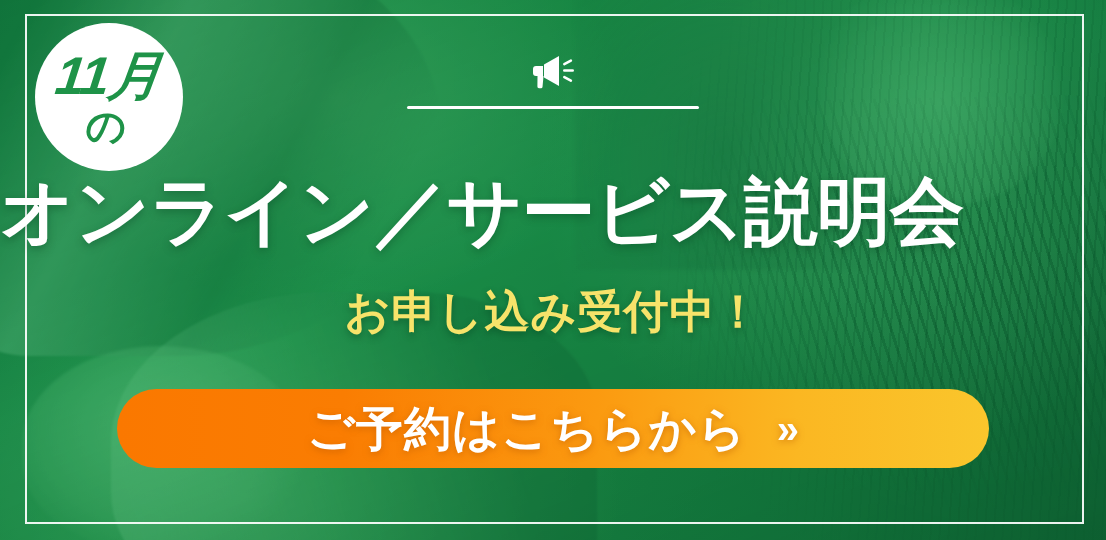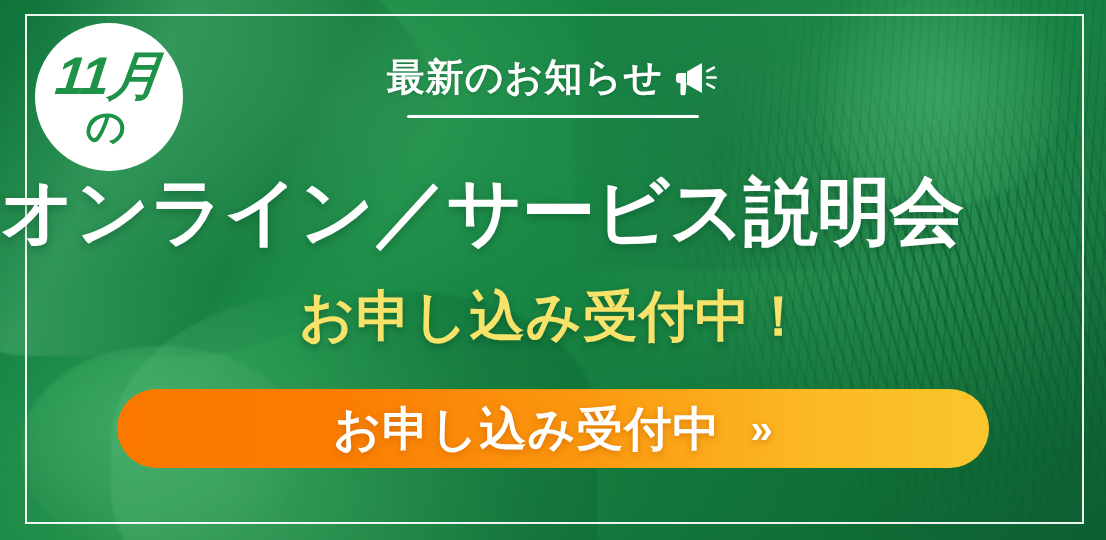--- a/index.html
+++ b/index.html
@@ -167,21 +167,21 @@
     white-space:nowrap;
     text-shadow:0 3px 8px rgba(0,55,25,0.35);
     z-index:3;
   }
 
   
   .subhead {
     position:absolute; left:0; right:0; top:289px;
     text-align:center;
     color:#f7e36a;
-    font-size:55px;
+    font-size:45px;
     font-weight:700;
     letter-spacing:1px;
     line-height:1;
     white-space:nowrap;
     text-shadow:0 3px 7px rgba(0,55,25,0.40);
     z-index:3;
   }
 
   
   .cta {
@@ -231,37 +231,36 @@
   <div class="frame"></div>
 
   <div class="bubble-tail"></div>
   <div class="bubble">
     <span class="bubble-month">11月</span>
     <span class="bubble-no">の</span>
   </div>
 
   <div class="eyebrow">
     <div class="eyebrow-row">
-      <span class="eyebrow-text">最新のお知らせ</span>
       <span>
         <svg class="megaphone" viewBox="0 0 46 38" aria-hidden="true">
           <path d="M6 14 L13 14 L13 24 L6 24 A3 3 0 0 1 3 21 L3 17 A3 3 0 0 1 6 14 Z" fill="#ffffff"></path>
           <path d="M14 12.5 L29 4 L29 34 L14 25.5 Z" fill="#ffffff"></path>
           <path d="M7.5 24 L13.5 24 L12.5 35 A1.6 1.6 0 0 1 11 36.3 L9 36.3 A1.6 1.6 0 0 1 7.4 34.6 Z" fill="#ffffff"></path>
           <rect x="33" y="17.2" width="11" height="2.6" rx="1.3" fill="#ffffff"></rect>
           <rect x="32.6" y="9" width="10" height="2.6" rx="1.3" fill="#ffffff" transform="rotate(-28 37.6 10.3)"></rect>
           <rect x="32.6" y="25.5" width="10" height="2.6" rx="1.3" fill="#ffffff" transform="rotate(28 37.6 26.8)"></rect>
         </svg>
       </span>
     </div>
     <div class="eyebrow-rule"></div>
   </div>
 
   <div class="headline">オンライン／サービス説明会</div>
 
   <div class="subhead">お申し込み受付中！</div>
 
   <div class="cta">
-    <span class="cta-label">お申し込み受付中</span>
+    <span class="cta-label">ご予約はこちらから</span>
     <span class="cta-arrow">»</span>
   </div>
 
 </div>
 
 </body></html>

